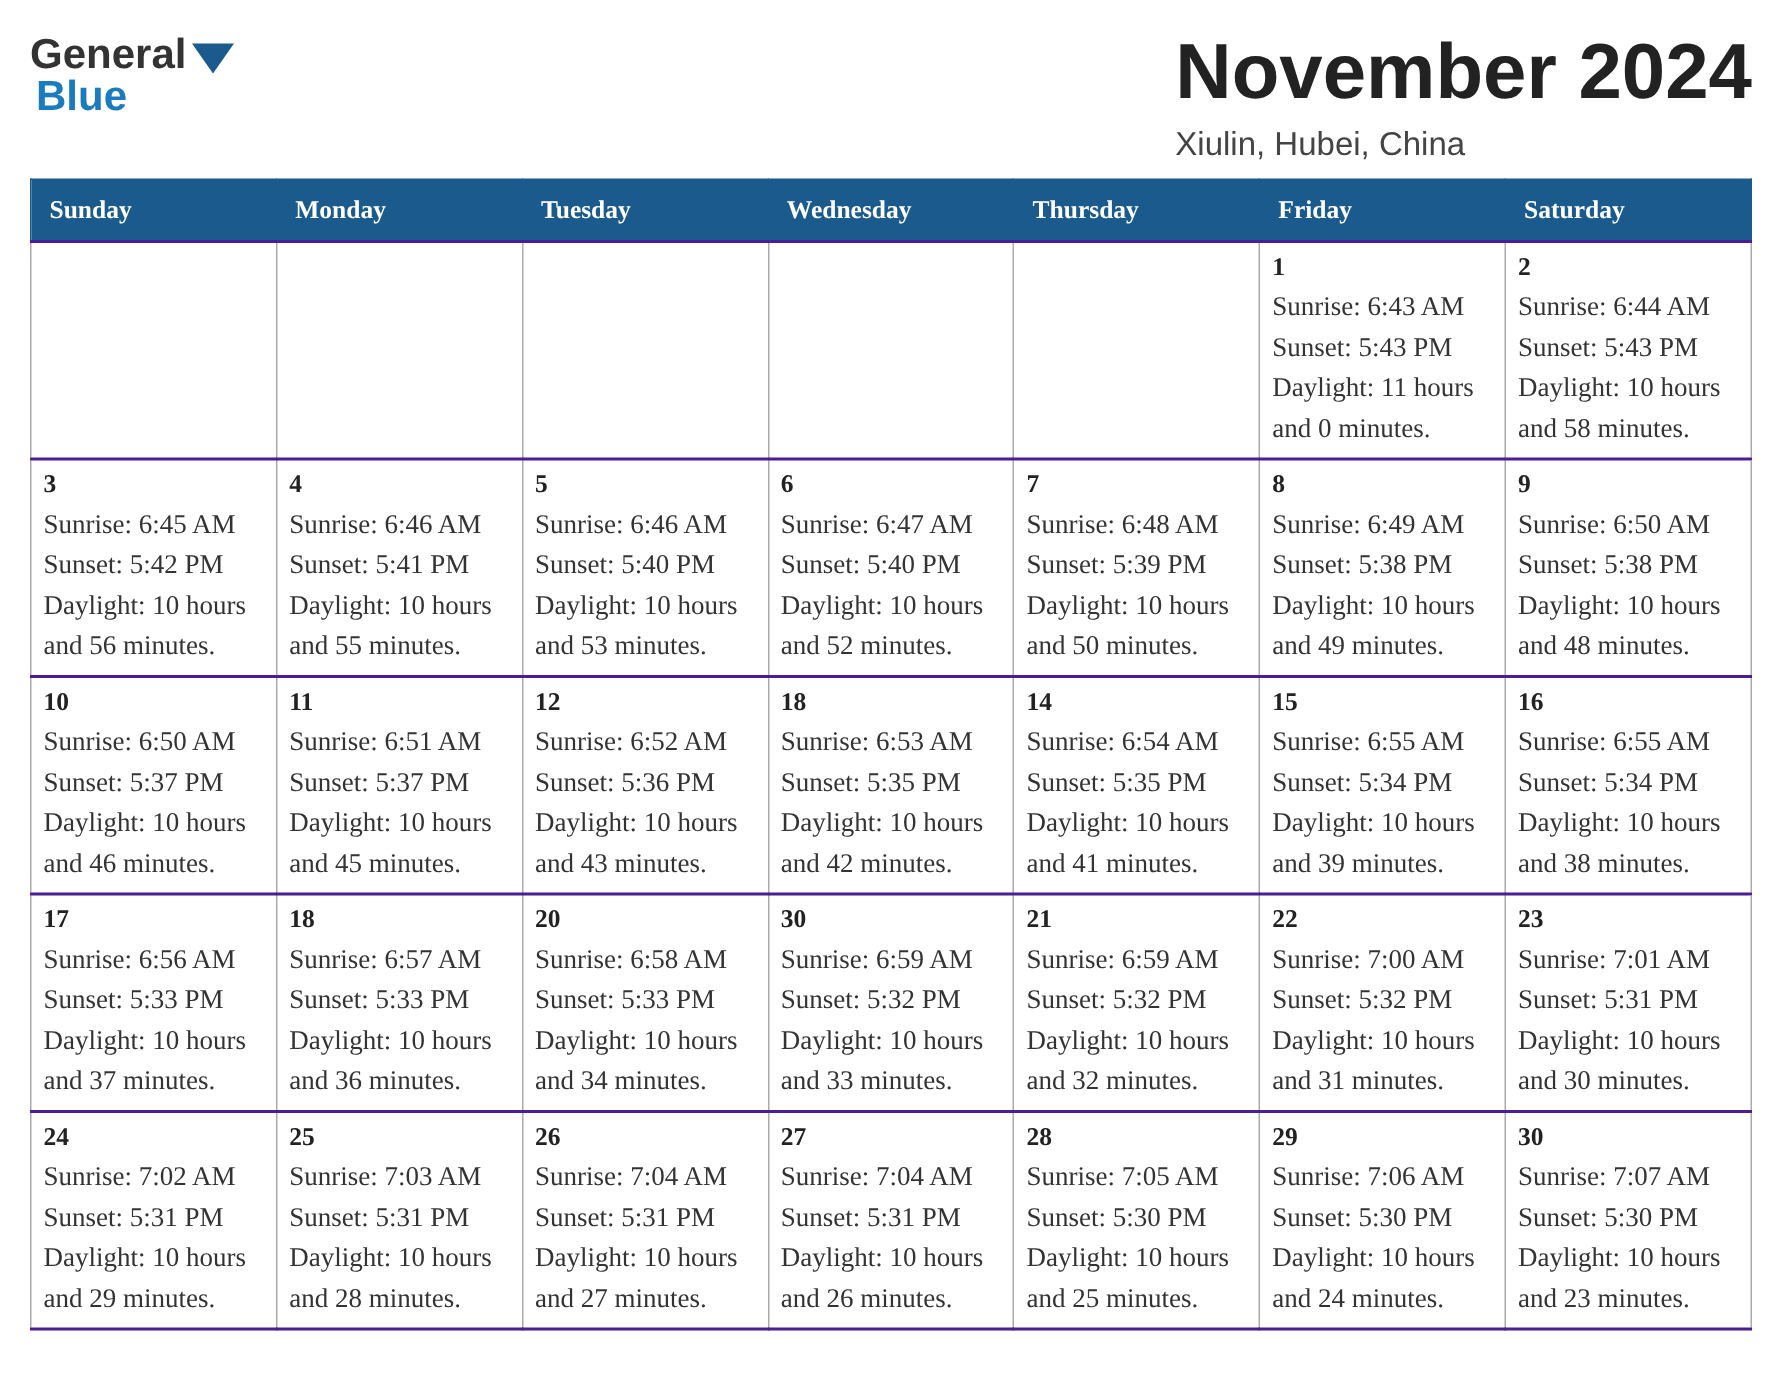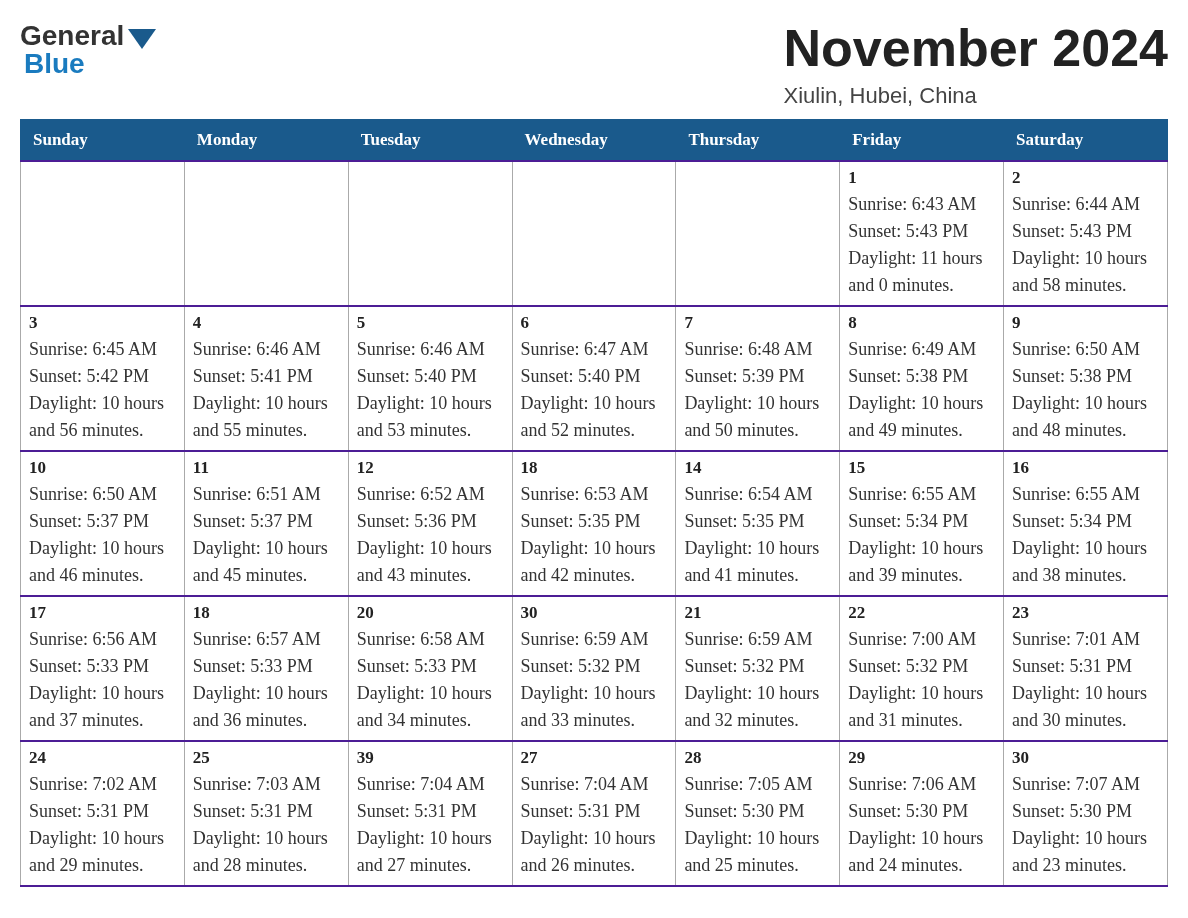--- a/index.html
+++ b/index.html
@@ -243,21 +243,21 @@
       <tr>
         <td>
           <span class="day-num">24</span>
           <div class="day-info">Sunrise: 7:02 AM<br>Sunset: 5:31 PM<br>Daylight: 10 hours and 29 minutes.</div>
         </td>
         <td>
           <span class="day-num">25</span>
           <div class="day-info">Sunrise: 7:03 AM<br>Sunset: 5:31 PM<br>Daylight: 10 hours and 28 minutes.</div>
         </td>
         <td>
-          <span class="day-num">39</span>
+          <span class="day-num">26</span>
           <div class="day-info">Sunrise: 7:04 AM<br>Sunset: 5:31 PM<br>Daylight: 10 hours and 27 minutes.</div>
         </td>
         <td>
           <span class="day-num">27</span>
           <div class="day-info">Sunrise: 7:04 AM<br>Sunset: 5:31 PM<br>Daylight: 10 hours and 26 minutes.</div>
         </td>
         <td>
           <span class="day-num">28</span>
           <div class="day-info">Sunrise: 7:05 AM<br>Sunset: 5:30 PM<br>Daylight: 10 hours and 25 minutes.</div>
         </td>

